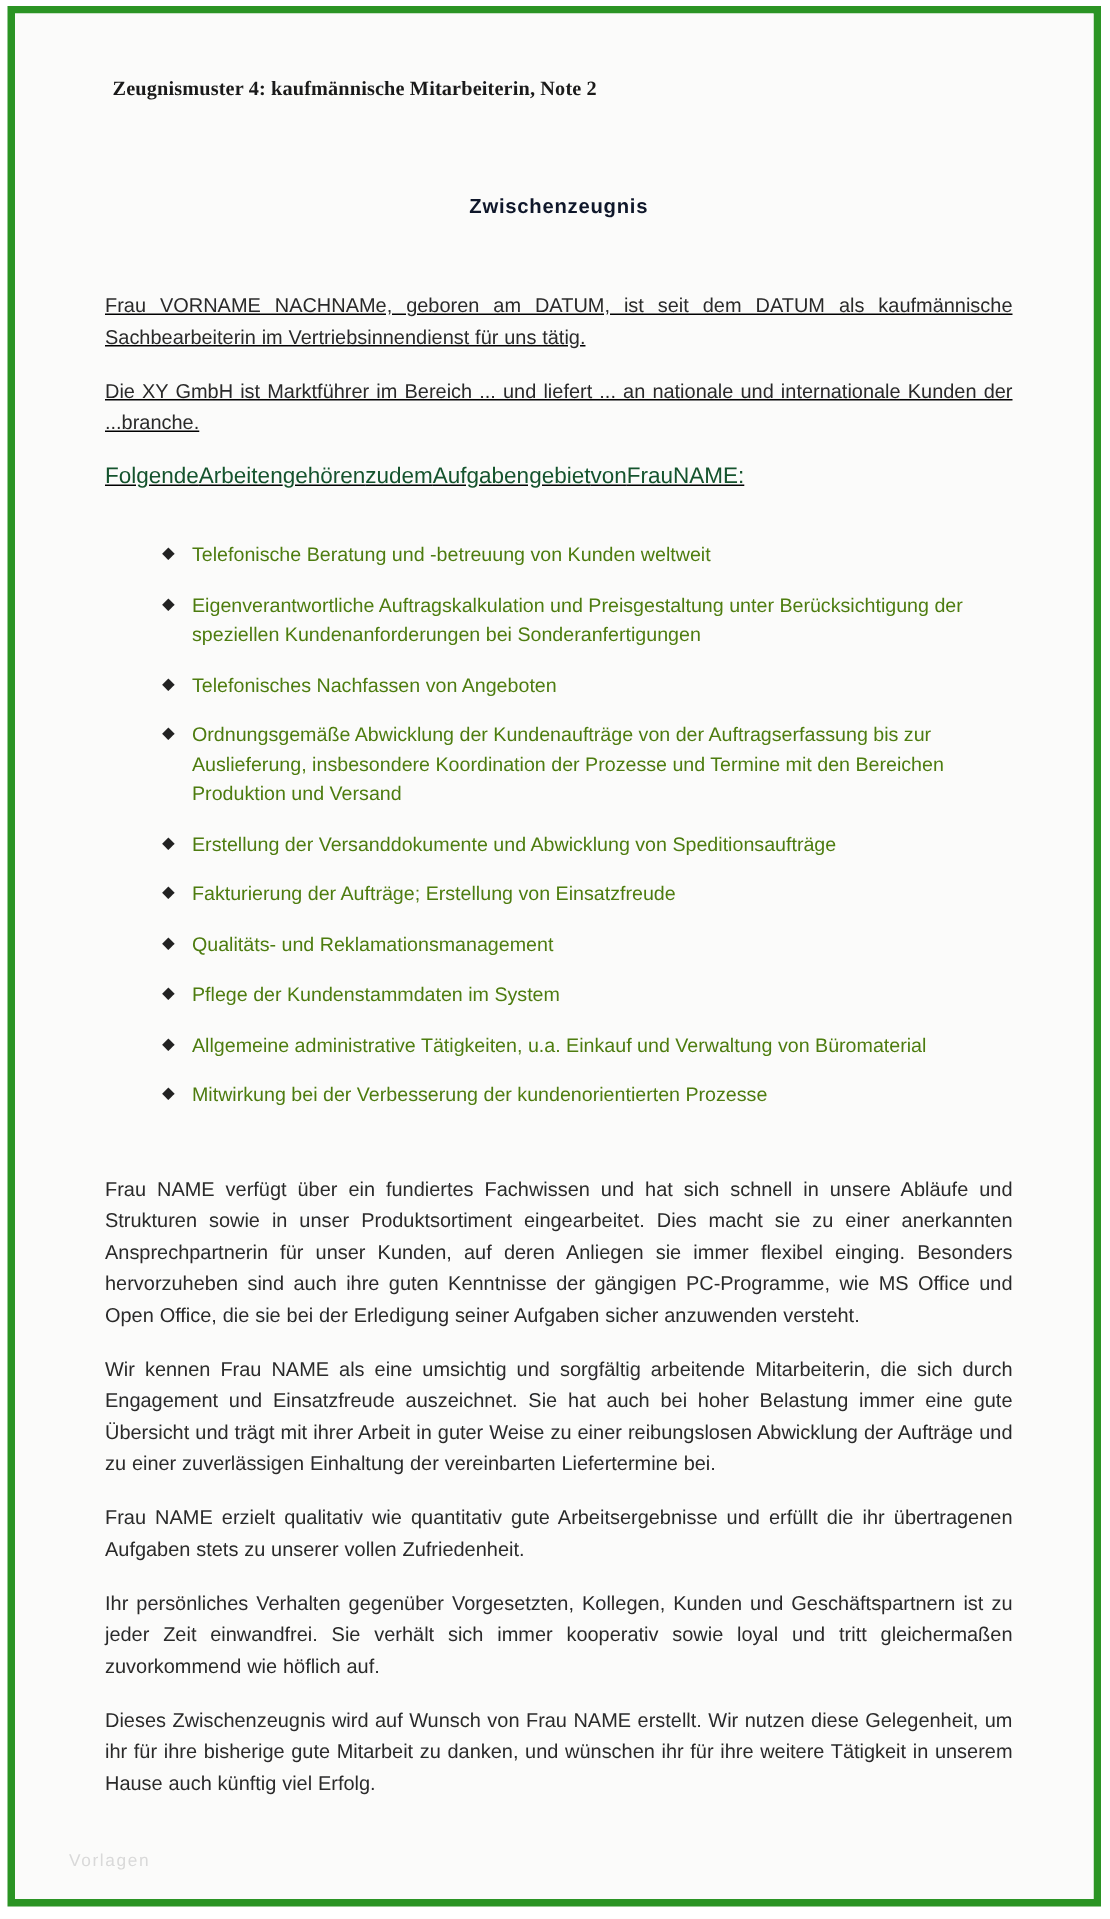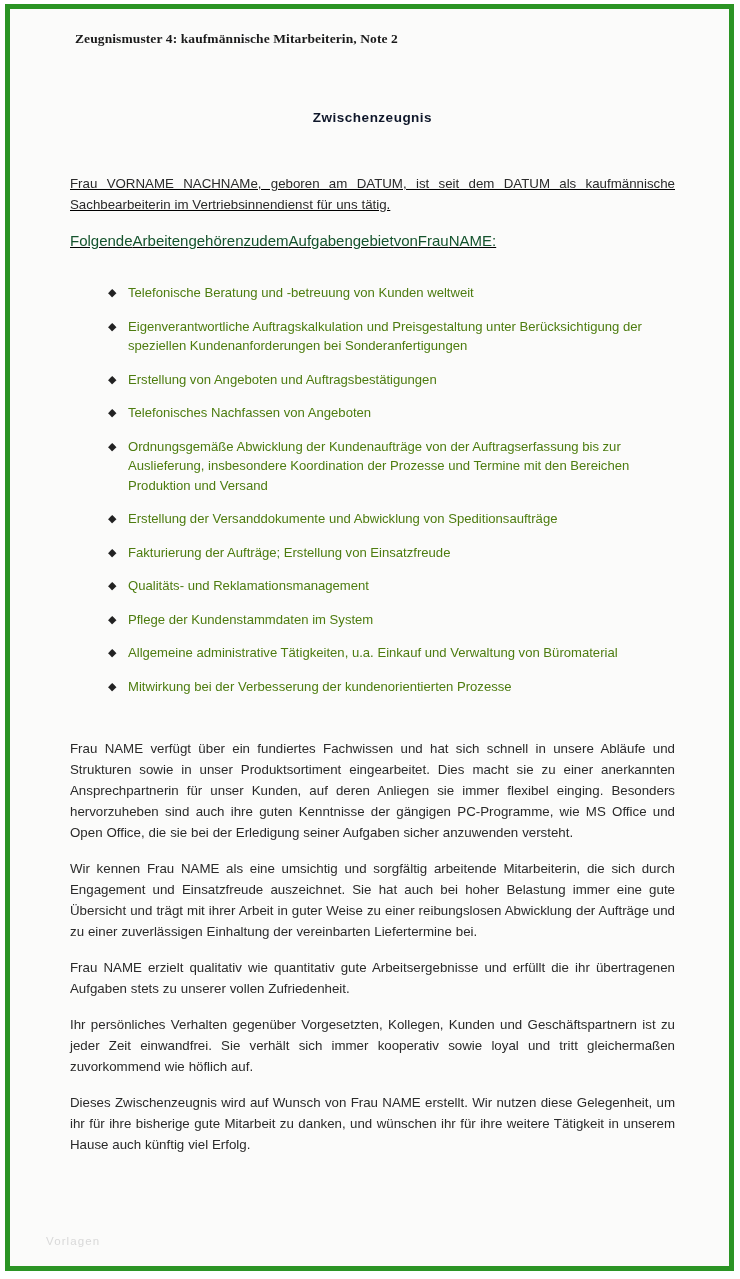--- a/index.html
+++ b/index.html
@@ -42,21 +42,21 @@
     right: 0;
     bottom: 0;
     background: #fbfbfa;
     overflow: hidden;
   }
 
   
   .doc {
     position: absolute;
     left: 60px;      
-    top: 22px;
+    top: 42px;
     width: 605px;    
   }
 
   .doc-title {
     font-family: "Liberation Serif", serif;
     font-weight: bold;
     font-size: 13.5px;
     color: #1a1a1a;
     letter-spacing: 0.1px;
     margin: 0 0 0 5px;
@@ -142,20 +142,21 @@
     <div id="sheet">
 
       <div class="doc">
 
         <div class="doc-title">Zeugnismuster 4: kaufmännische Mitarbeiterin, Note 2</div>
 
         <div class="doc-heading">Zwischenzeugnis</div>
 
         <div class="block-intro">
           <p class="para">Frau VORNAME NACHNAMe, geboren am DATUM, ist seit dem DATUM als kaufmännische Sachbearbeiterin im Vertriebsinnendienst für uns tätig.</p>
+          <p class="para">Die XY GmbH ist Marktführer im Bereich ... und liefert ... an nationale und internationale Kunden der ...branche.</p>
 
           <p class="para-stretch">
             <span>Folgende</span>
             <span>Arbeiten</span>
             <span>gehören</span>
             <span>zu</span>
             <span>dem</span>
             <span>Aufgabengebiet</span>
             <span>von</span>
             <span>Frau</span>
@@ -167,24 +168,20 @@
           <li>
             <span class="bullet"></span>
             <span>Telefonische Beratung und -betreuung von Kunden weltweit</span>
           </li>
           <li>
             <span class="bullet"></span>
             <span>Eigenverantwortliche Auftragskalkulation und Preisgestaltung unter Berücksichtigung der speziellen Kundenanforderungen bei Sonderanfertigungen</span>
           </li>
           <li>
             <span class="bullet"></span>
-            <span>Erstellung von Angeboten und Auftragsbestätigungen</span>
-          </li>
-          <li>
-            <span class="bullet"></span>
             <span>Telefonisches Nachfassen von Angeboten</span>
           </li>
           <li>
             <span class="bullet"></span>
             <span>Ordnungsgemäße Abwicklung der Kundenaufträge von der Auftragserfassung bis zur Auslieferung, insbesondere Koordination der Prozesse und Termine mit den Bereichen Produktion und Versand</span>
           </li>
           <li>
             <span class="bullet"></span>
             <span>Erstellung der Versanddokumente und Abwicklung von Speditionsaufträge</span>
           </li>

